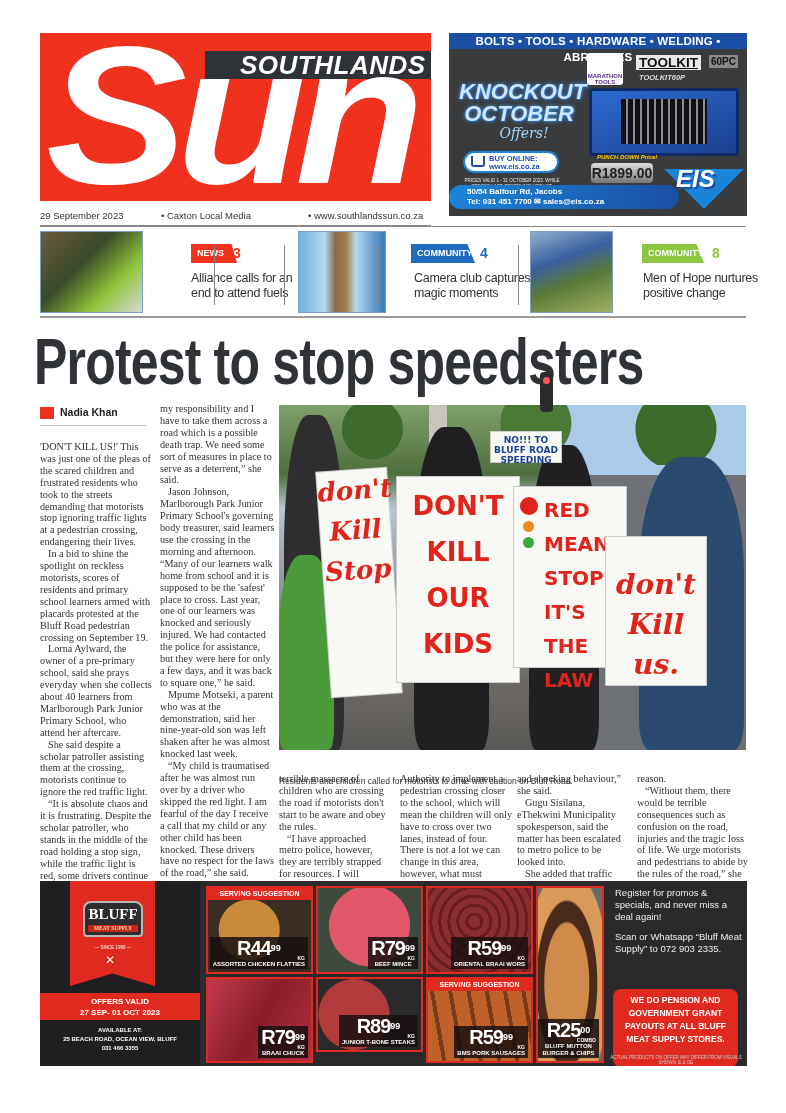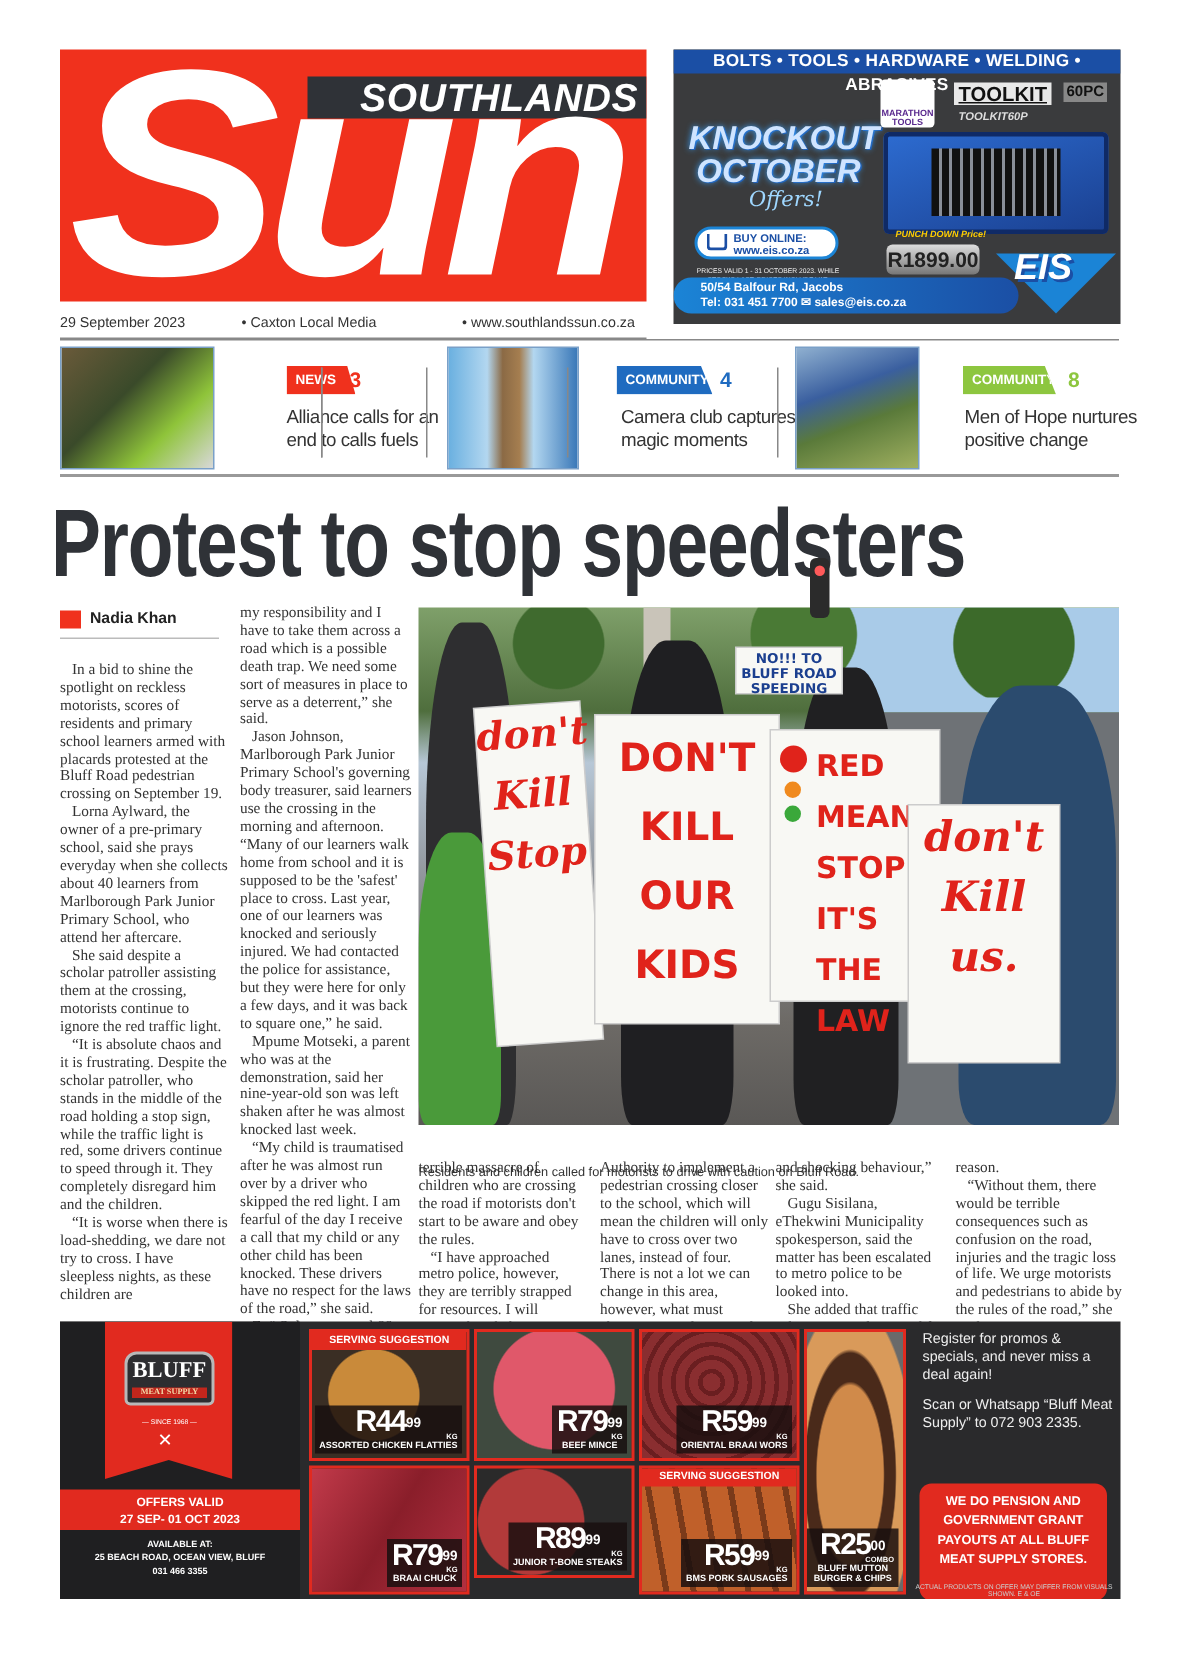--- a/index.html
+++ b/index.html
@@ -135,21 +135,21 @@
   </div>
 </div>
 
 <div class="abs teaser-rule-top"></div>
 
 <div class="teaser-img" style="left:40px;width:103px;background:linear-gradient(135deg,#6a5a3a 0%,#3a4a2a 40%,#8fc43a 70%,#d8d8d8 100%);"></div>
 <div class="teaser-tag" style="left:191px;width:46px;background:#f0311d">NEWS</div>
 <div class="teaser-num" style="left:233px;color:#f0311d">3</div>
 <div class="teaser-text" style="left:191px">
     <div>Alliance calls for an</div>
-    <div>end to calls fuels</div>
+    <div>end to attend fuels</div>
   </div>
 <div class="vsep" style="left:214px;left:214px"></div>
 
 <div class="teaser-img" style="left:220px;width:0;border:none"></div>
 <div class="vsep" style="left:214px"></div>
 
 <div class="teaser-img" style="left:298px;width:88px;background:linear-gradient(90deg,#6ab0e0 0%,#b3d7f0 30%,#8b6a45 42%,#a57e50 55%,#b3d7f0 66%,#3a78b8 100%);"></div>
 <div class="teaser-tag" style="left:411px;width:64px;background:#1f6bc0">COMMUNITY</div>
 <div class="teaser-num" style="left:480px;color:#1f6bc0">4</div>
 <div class="teaser-text" style="left:414px">
@@ -170,20 +170,21 @@
 
 <div class="abs teaser-rule-bot"></div>
 
 <div class="abs headline">Protest to stop speedsters</div>
 
 <div class="abs byline-sq"></div>
 <div class="abs byline">Nadia Khan</div>
 <div class="abs byline-rule"></div>
 
 <div class="col" style="left:40px;top:441px;width:112px;">
+  <p class="noind">'DON'T KILL US!' This was just one of the pleas of the scared children and frustrated residents who took to the streets demanding that motorists stop ignoring traffic lights at a pedestrian crossing, endangering their lives.</p>
   <p>In a bid to shine the spotlight on reckless motorists, scores of residents and primary school learners armed with placards protested at the Bluff Road pedestrian crossing on September 19.</p>
   <p>Lorna Aylward, the owner of a pre-primary school, said she prays everyday when she collects about 40 learners from Marlborough Park Junior Primary School, who attend her aftercare.</p>
   <p>She said despite a scholar patroller assisting them at the crossing, motorists continue to ignore the red traffic light.</p>
   <p>“It is absolute chaos and it is frustrating. Despite the scholar patroller, who stands in the middle of the road holding a stop sign, while the traffic light is red, some drivers continue to speed through it. They completely disregard him and the children.</p>
   <p>“It is worse when there is load-shedding, we dare not try to cross. I have sleepless nights, as these children are</p>
 </div>
 
 <div class="col" style="left:160px;top:403px;width:115px;">
   <p class="noind">my responsibility and I have to take them across a road which is a possible death trap. We need some sort of measures in place to serve as a deterrent,” she said.</p>
   <p>Jason Johnson, Marlborough Park Junior Primary School's governing body treasurer, said learners use the crossing in the morning and afternoon. “Many of our learners walk home from school and it is supposed to be the 'safest' place to cross. Last year, one of our learners was knocked and seriously injured. We had contacted the police for assistance, but they were here for only a few days, and it was back to square one,” he said.</p>
@@ -204,21 +205,21 @@
   <div class="person" style="left:0;top:150px;width:55px;height:195px;background:#4a9a3a"></div>
   <div class="sign" style="left:212px;top:27px;width:70px;height:30px;font-size:9px;line-height:10px;color:#1b3f8f;padding-top:3px">NO!!! TO BLUFF ROAD SPEEDING</div>
   <div class="sign" style="left:45px;top:65px;width:70px;height:225px;font-size:26px;line-height:40px;font-family:'DejaVu Serif',serif;font-style:italic;transform:rotate(-4deg)">don't Kill Stop</div>
   <div class="sign" style="left:118px;top:72px;width:122px;height:205px;font-size:26px;line-height:46px;padding-top:6px">DON'T KILL OUR KIDS</div>
   <div class="sign" style="left:235px;top:82px;width:112px;height:180px;font-size:20px;line-height:34px;padding:6px 6px 0 30px;text-align:left">
     <span style="position:absolute;left:6px;top:10px;width:18px;height:18px;border-radius:50%;background:#e0231b"></span>
     <span style="position:absolute;left:9px;top:34px;width:11px;height:11px;border-radius:50%;background:#f08a1e"></span>
     <span style="position:absolute;left:9px;top:50px;width:11px;height:11px;border-radius:50%;background:#3aa83a"></span>
     <span>RED MEANS STOP IT'S THE LAW</span>
   </div>
-  <div class="sign" style="left:327px;top:132px;width:100px;height:171px;font-size:28px;line-height:40px;padding-top:1px;font-family:'DejaVu Serif',serif;font-style:italic">don't Kill us.</div>
+  <div class="sign" style="left:327px;top:132px;width:100px;height:148px;font-size:28px;line-height:40px;padding-top:28px;font-family:'DejaVu Serif',serif;font-style:italic">don't Kill us.</div>
 </div>
 <div class="abs tl"></div>
 <div class="abs caption">Residents and children called for motorists to drive with caution on Bluff Road.</div>
 
 <div class="col" style="left:279px;top:773px;width:113px;">
   <p class="noind">terrible massacre of children who are crossing the road if motorists don't start to be aware and obey the rules.</p>
   <p>“I have approached metro police, however, they are terribly strapped for resources. I will approach eThekwini Transport</p>
 </div>
 <div class="col" style="left:400px;top:773px;width:113px;">
   <p class="noind">Authority to implement a pedestrian crossing closer to the school, which will mean the children will only have to cross over two lanes, instead of four. There is not a lot we can change in this area, however, what must change is people's attitudes</p>

